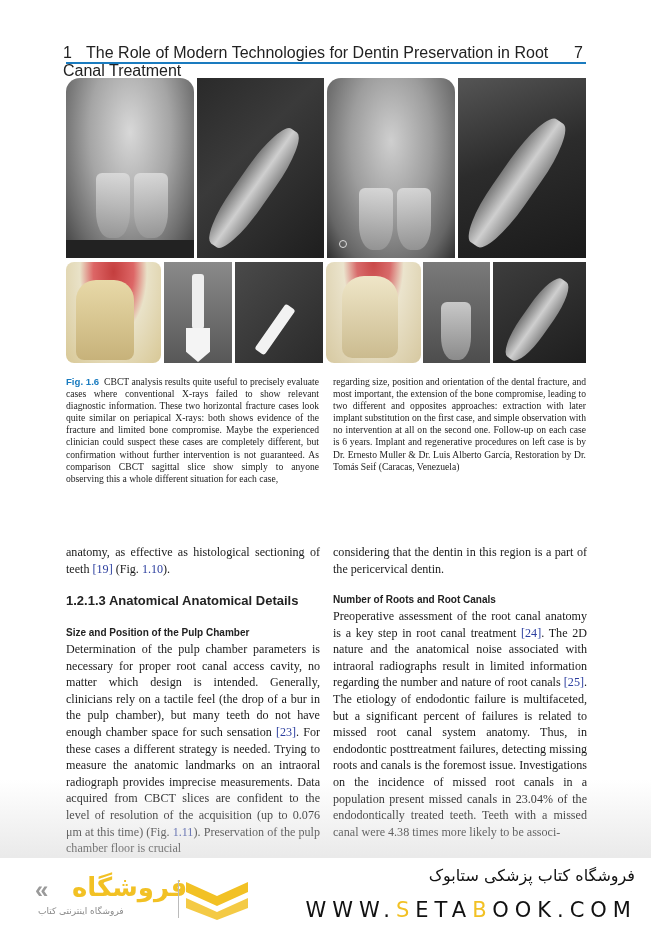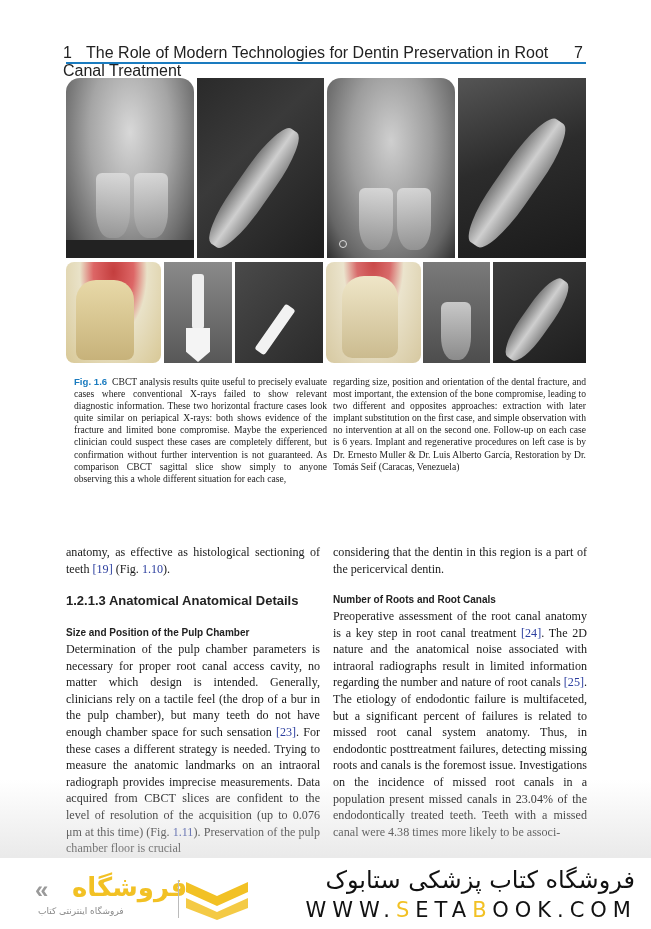--- a/index.html
+++ b/index.html
@@ -34,21 +34,21 @@
   .ref { color: #2a3d9e; }
   .h3 { font-family: "Liberation Sans", sans-serif; font-weight: bold; font-size: 13px; color: #222; }
   .h4 { font-family: "Liberation Sans", sans-serif; font-weight: bold; font-size: 10px; color: #222; }
   .fade { left:0; top:780px; width:651px; height:80px; background: linear-gradient(180deg, rgba(255,255,255,0) 0%, rgba(215,215,215,0.55) 100%); pointer-events:none; }
   .footer { left:0; top:858px; width:651px; height:71px; background:#ffffff; }
   .logo-chev { left: 35px; top: 876px; font-family: "Liberation Sans", sans-serif; font-size: 24px; color:#9a9a9a; font-weight: bold; letter-spacing:-4px; }
   .logo-word { left: 72px; top: 872px; font-family: "DejaVu Sans", sans-serif; font-size: 26px; color:#f2c124; font-weight:bold; }
   .logo-sub { left: 38px; top: 906px; font-family: "DejaVu Sans", sans-serif; font-size: 9px; color:#8a8a8a; direction: rtl; }
   .logo-sep { left: 178px; top: 880px; width: 1px; height: 38px; background:#bbb; }
   .logo-mark { left: 186px; top: 878px; width: 62px; height: 42px; }
-  .store-name { right: 16px; top: 866px; font-family: "DejaVu Sans", sans-serif; font-size: 24px; color:#111; direction: rtl; }
+  .store-name { right: 16px; top: 866px; font-family: "DejaVu Sans", sans-serif; font-size: 16px; color:#111; direction: rtl; }
   .store-url { right: 14px; top: 898px; font-family: "DejaVu Sans", sans-serif; font-size: 21px; letter-spacing: 6px; color:#111; }
   .store-url .hl { color:#f2c124; }
 </style>
 </head>
 <body>
 
 <div class="abs running-head">
   <span>
     <span class="chap">1</span>
     <span>The Role of Modern Technologies for Dentin Preservation in Root Canal Treatment</span>
@@ -86,21 +86,21 @@
 <div class="fig ph2" style="left:326px;top:262px;width:95px;height:101px;">
     <div class="crown"></div>
   </div>
 <div class="fig xr7" style="left:423px;top:262px;width:67px;height:101px;">
   <div class="tooth-shape" style="left:18px;top:40px;width:30px;height:58px;"></div>
 </div>
 <div class="fig xr8" style="left:493px;top:262px;width:93px;height:101px;">
   <div class="root-diag" style="left:30px;top:10px;width:28px;height:95px;"></div>
 </div>
 
-<div class="abs caption" style="left:66px;top:376px;width:253px;margin-left:8px;">
+<div class="abs caption" style="left:66px;top:376px;width:253px;">
   <span class="figlabel">Fig. 1.6</span>&nbsp;&nbsp;<span>CBCT analysis results quite useful to precisely evaluate cases where conventional X-rays failed to show relevant diagnostic information. These two horizontal fracture cases look quite similar on periapical X-rays: both shows evidence of the fracture and limited bone compromise. Maybe the experienced clinician could suspect these cases are completely different, but confirmation without further intervention is not guaranteed. As comparison CBCT sagittal slice show simply to anyone observing this a whole different situation for each case,</span>
 </div>
 <div class="abs caption" style="left:333px;top:376px;width:253px;">
   <span>regarding size, position and orientation of the dental fracture, and most important, the extension of the bone compromise, leading to two different and opposites approaches: extraction with later implant substitution on the first case, and simple observation with no intervention at all on the second one. Follow-up on each case is 6 years. Implant and regenerative procedures on left case is by Dr. Ernesto Muller &amp; Dr. Luis Alberto García, Restoration by Dr. Tomás Seif (Caracas, Venezuela)</span>
 </div>
 
 <div class="abs body-text" style="left:66px;top:544px;width:254px;">
   <span>anatomy, as effective as histological sectioning of teeth </span><span class="ref">[19]</span><span> (Fig. </span><span class="ref">1.10</span><span>).</span>
 </div>
 <div class="abs h3" style="left:66px;top:593px;width:260px;">1.2.1.3  Anatomical Anatomical Details</div>

